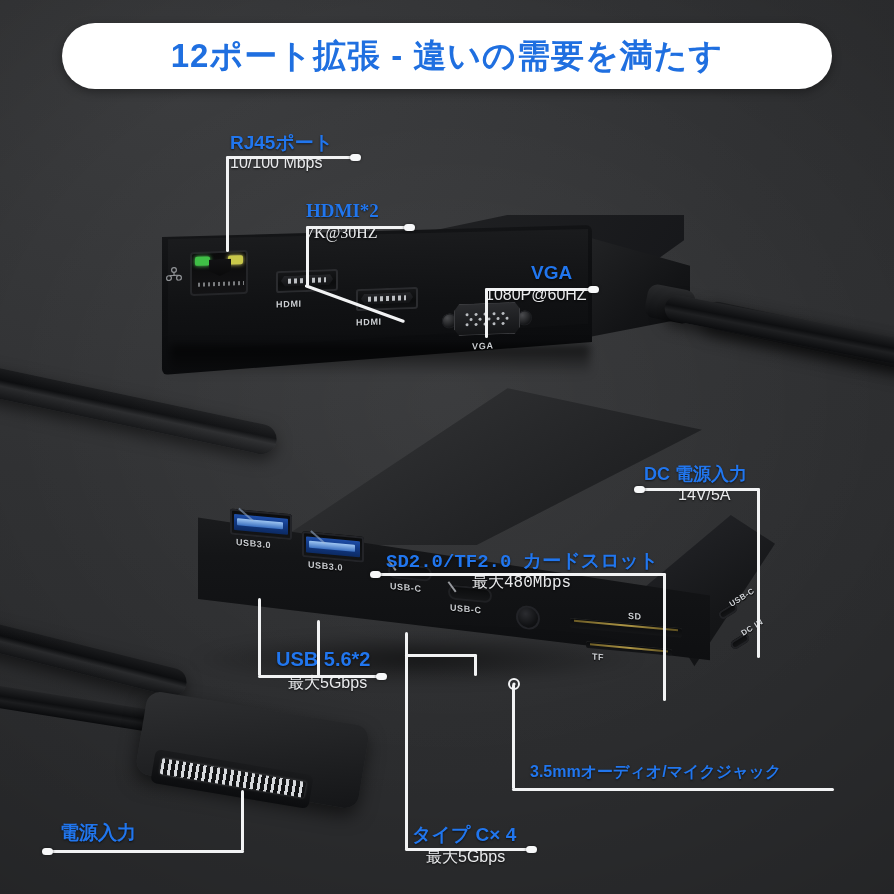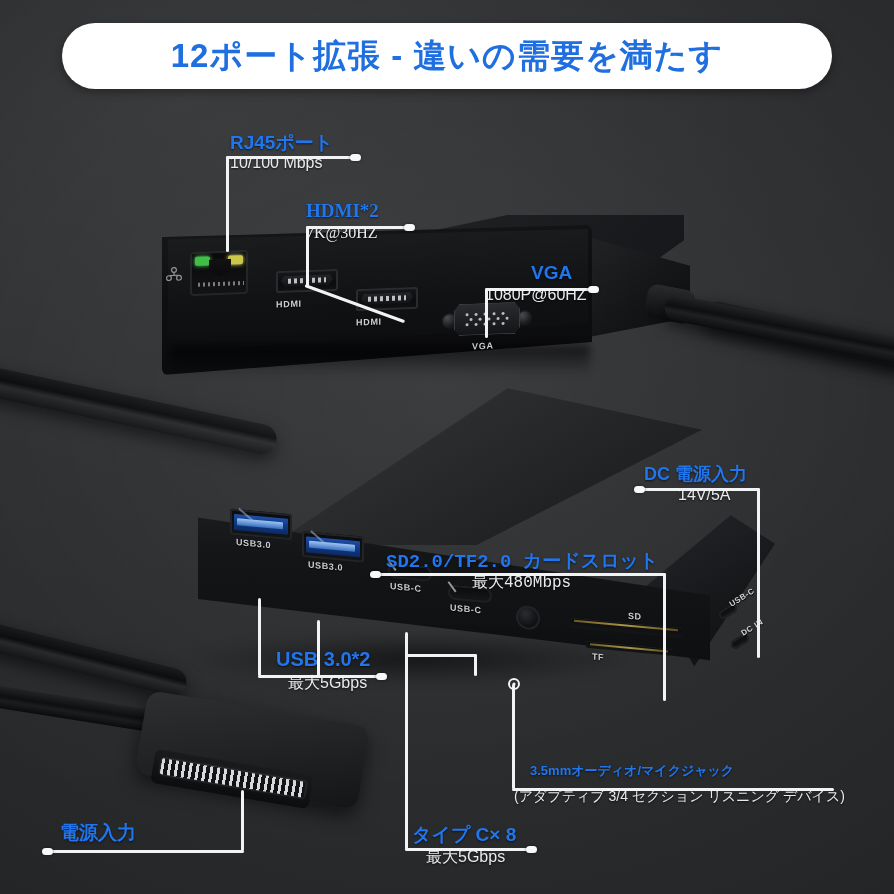--- a/index.html
+++ b/index.html
@@ -337,21 +337,21 @@
   #co-vga .hd{ font-size:19px; }
   #co-vga .sub{ font-size:16px; }
   #co-dc .hd{ font-size:18px; }
   #co-dc .sub{ font-size:16px; }
   #co-sdtf .hd{ font-size:19px; }
   #co-sdtf .sub{ font-size:16px; }
   #co-usb3 .hd{ font-size:20px; }
   #co-usb3 .sub{ font-size:16px; }
   #co-typec .hd{ font-size:19px; }
   #co-typec .sub{ font-size:16px; }
-  #co-jack .hd{ font-size:13px; }
+  #co-jack .hd{ font-size:16px; }
   #co-jack .sub{ font-size:14px; }
   #co-mag .hd{ font-size:19px; }
 </style>
 </head>
 <body>
 
 <div id="bg">
   <div class="bg-base"></div>
 
   <div class="cable" style="left:-60px; top:392px; width:340px; height:30px; transform:rotate(12deg);"></div>
@@ -514,41 +514,40 @@
 
 <div class="callout" id="co-sdtf" style="left:386px; top:548px; width:300px; height:60px;font-family:Liberation Mono, monospace;">
   <div class="hd" style="position:absolute;left:0px;top:0;">SD2.0/TF2.0 カードスロット</div>
   <div class="sub" style="position:absolute;left:86px;top:24px;">最大480Mbps</div>
 </div>
 <div class="ln h" style="left:376px; top:573px; width:290px;"></div>
 <div class="dot" style="left:370px; top:571px;"></div>
 <div class="ln v" style="left:663px; top:573px; height:128px;"></div>
 
 <div class="callout" id="co-usb3" style="left:276px; top:648px; width:220px; height:60px;">
-  <div class="hd" style="position:absolute;left:0px;top:0;">USB 3.0*2</div>
+  <div class="hd" style="position:absolute;left:0px;top:0;">USB 5.6*2</div>
   <div class="sub" style="position:absolute;left:12px;top:25px;">最大5Gbps</div>
 </div>
 <div class="ln h" style="left:258px; top:675px; width:126px;"></div>
 <div class="dot" style="left:376px; top:673px;"></div>
 <div class="ln v" style="left:258px; top:598px; height:78px;"></div>
 <div class="ln v" style="left:317px; top:620px; height:56px;"></div>
 
 <div class="callout" id="co-typec" style="left:412px; top:822px; width:200px; height:60px;">
-  <div class="hd" style="position:absolute;left:0px;top:0;">タイプ C× 8</div>
+  <div class="hd" style="position:absolute;left:0px;top:0;">タイプ C× 4</div>
   <div class="sub" style="position:absolute;left:14px;top:25px;">最大5Gbps</div>
 </div>
 <div class="ln h" style="left:405px; top:848px; width:128px;"></div>
 <div class="dot" style="left:526px; top:846px;"></div>
 <div class="ln v" style="left:405px; top:632px; height:218px;"></div>
 <div class="ln h" style="left:405px; top:654px; width:72px;"></div>
 <div class="ln v" style="left:474px; top:654px; height:22px;"></div>
 
 <div class="callout" id="co-jack" style="left:418px; top:762px; width:440px; height:58px;">
   <div class="hd" style="position:absolute;left:112px;top:0;">3.5mmオーディオ/マイクジャック</div>
-  <div class="sub" style="position:absolute;left:96px;top:26px;">(アダプティブ 3/4 セクション リスニング デバイス)</div>
 </div>
 <div class="ln h" style="left:512px; top:788px; width:322px;"></div>
 <div class="ln v" style="left:512px; top:684px; height:105px;"></div>
 <svg style="position:absolute; left:506px; top:676px; width:16px; height:16px;" viewBox="0 0 16 16">
   <circle cx="8" cy="8" r="5" fill="none" stroke="#f2f3f4" stroke-width="2"></circle>
   <circle cx="8" cy="8" r="1.6" fill="#f2f3f4"></circle>
 </svg>
 
 <div class="callout" id="co-mag" style="left:60px; top:820px; width:220px; height:34px;">
   <div class="hd" style="position:absolute;left:0px;top:0;">電源入力</div>

